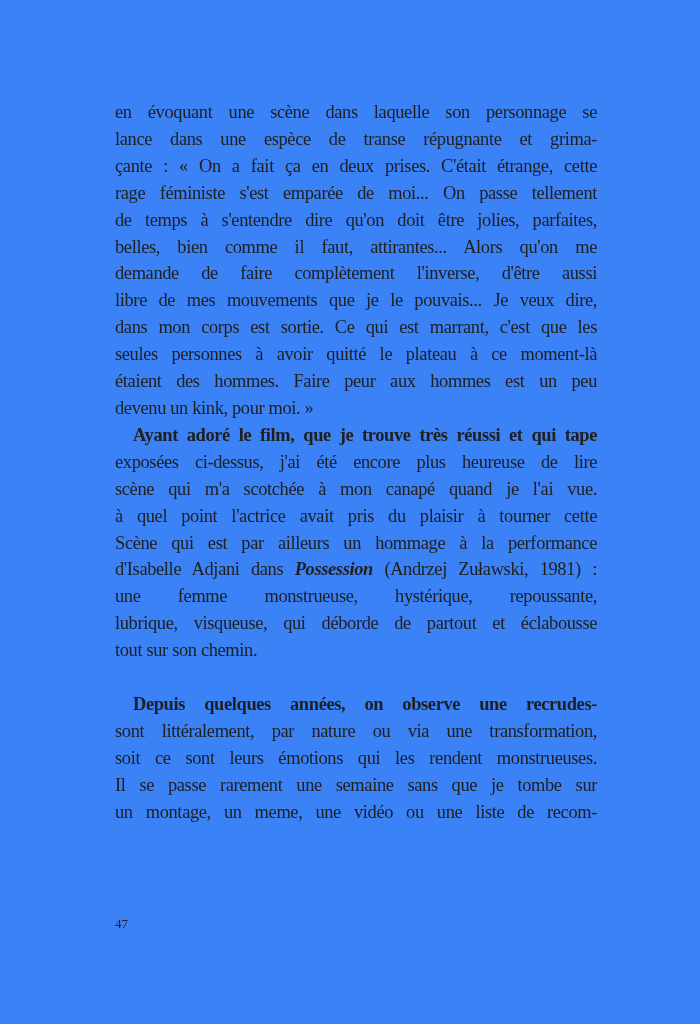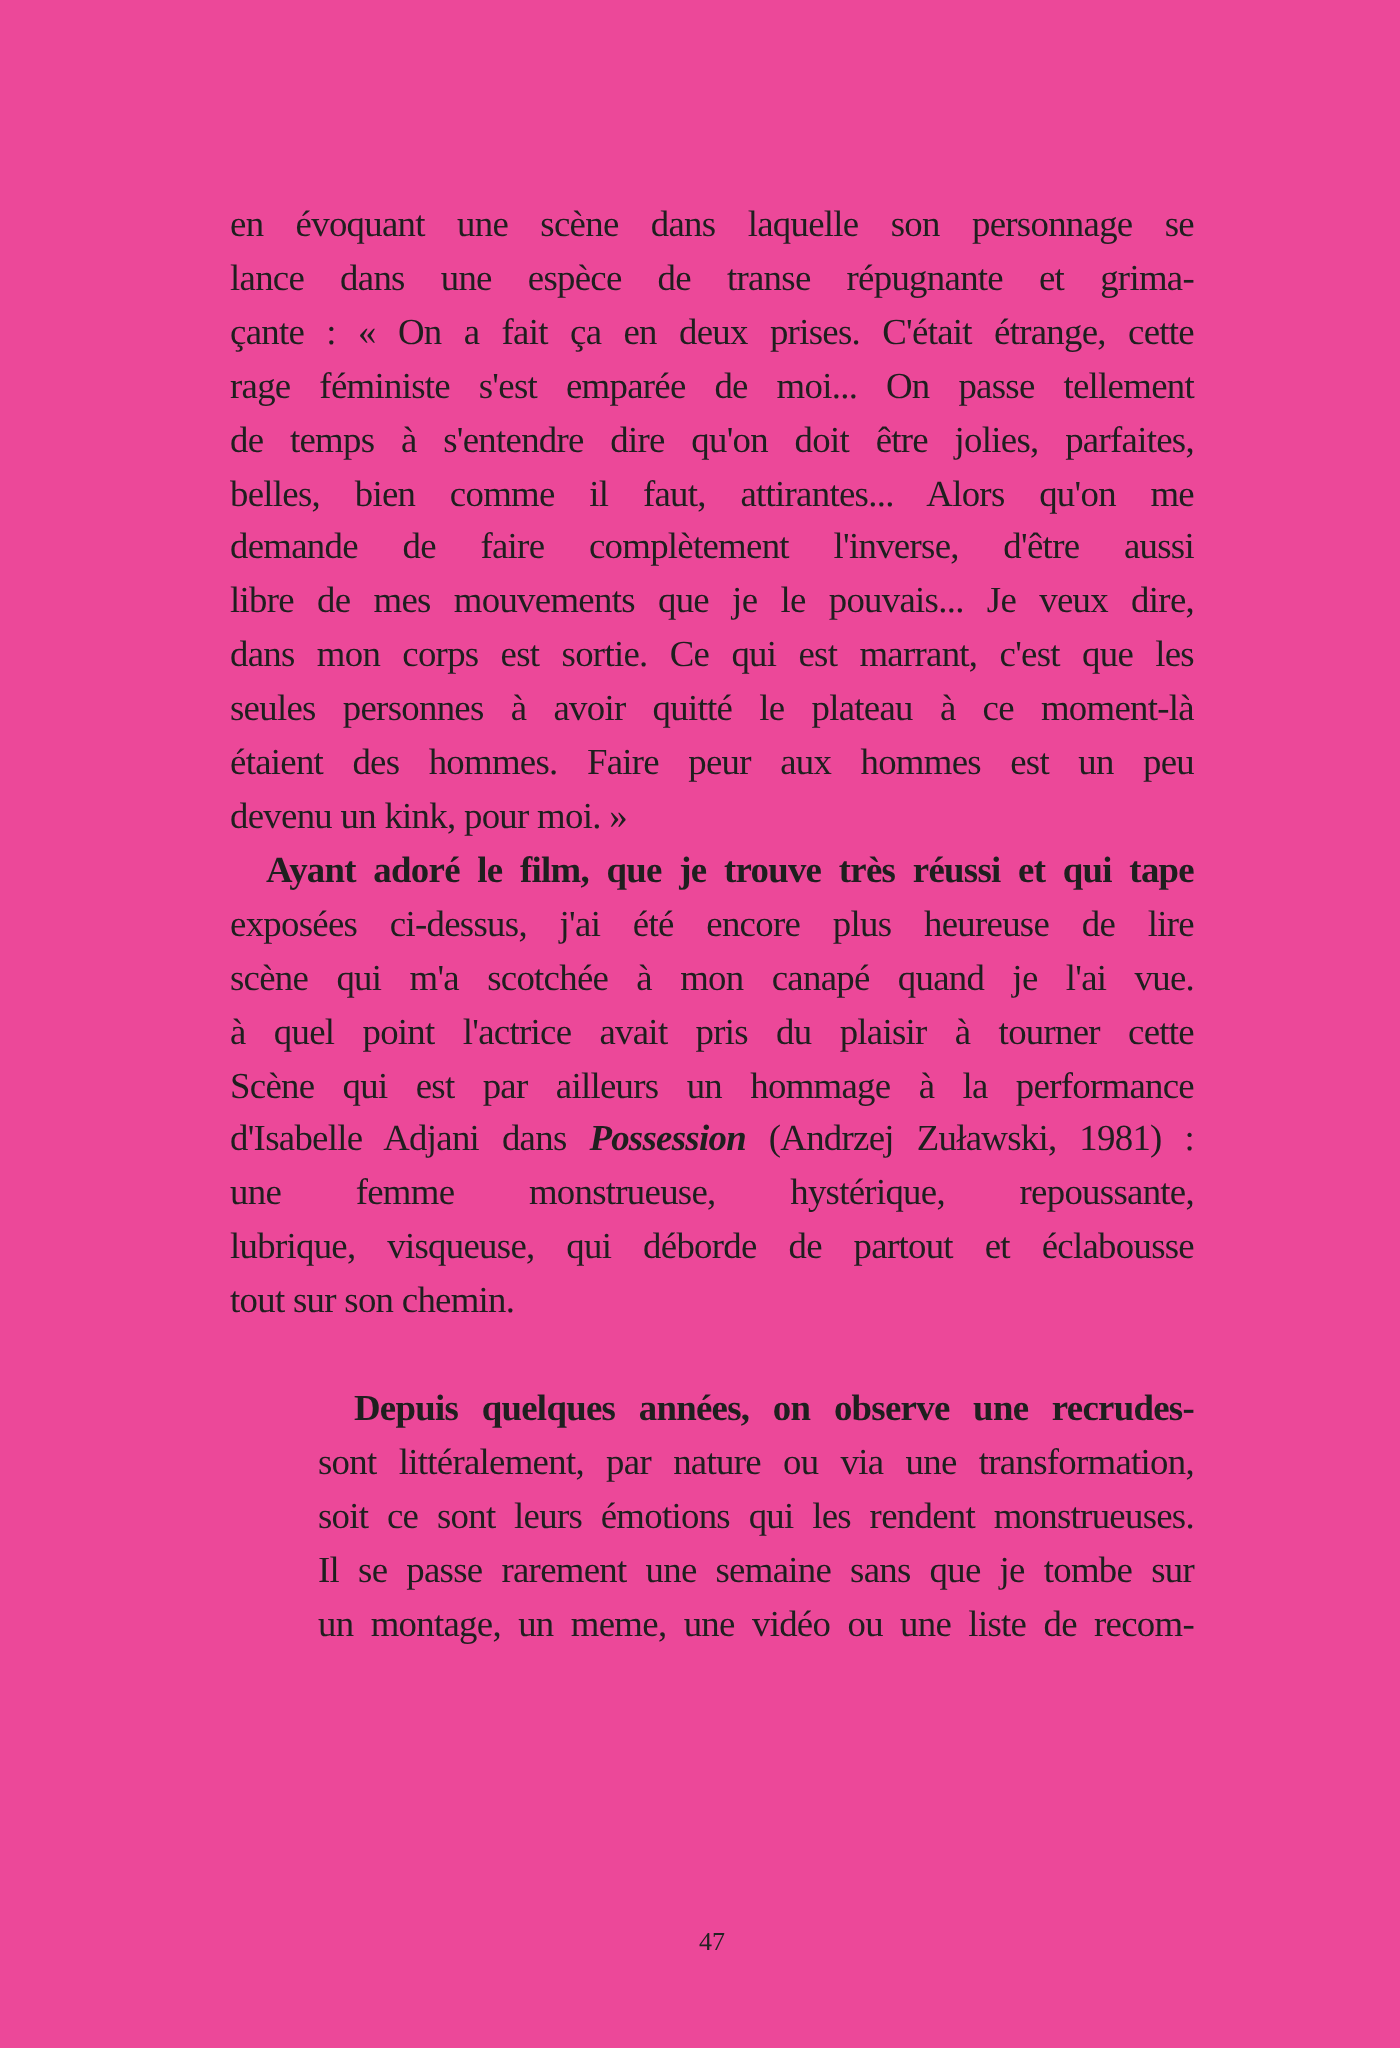--- a/index.html
+++ b/index.html
@@ -19,49 +19,49 @@
   .text-block {
     position: absolute;
     left: 115px;
     top: 99px;
     width: 482px;
     font-size: 18.4px;
     line-height: 26.9px;
     letter-spacing: -0.35px;
   }
   .para { margin: 0; padding: 0; }
-  .para + .para.spaced { margin-top: 26.9px; margin-left: 44px; }
+  .para + .para.spaced { margin-top: 26.9px; }
   .line {
     text-align: justify;
     text-align-last: justify;
     text-justify: inter-word;
   }
   .line.last {
     text-align-last: left;
   }
   .para.indent .line.first {
     text-indent: 18px;
     font-weight: bold;
   }
   .italic { font-style: italic; font-weight: bold; }
   .page-number {
     position: absolute;
     left: 115px;
-    top: 963px;
+    top: 916px;
     width: 482px;
-    text-align: center;
+    text-align: left;
     font-size: 13px;
     line-height: 16px;
     color: #222222;
   }
 </style>
 </head>
 <body>
 
-<div class="page" style="background: #ec4899; color: rgb(31, 31, 31);">
+<div class="page" style="background: #3b82f6; color: rgb(31, 31, 31);">
   <div class="text-block" id="text-block">
       <div class="para">
         <div class="line first">en évoquant une scène dans laquelle son personnage se</div>
         <div class="line">lance dans une espèce de transe répugnante et grima-</div>
         <div class="line">çante : « On a fait ça en deux prises. C'était étrange, cette</div>
         <div class="line">rage féministe s'est emparée de moi... On passe tellement</div>
         <div class="line">de temps à s'entendre dire qu'on doit être jolies, parfaites,</div>
         <div class="line">belles, bien comme il faut, attirantes... Alors qu'on me</div>
         <div class="line">demande de faire complètement l'inverse, d'être aussi</div>
         <div class="line">libre de mes mouvements que je le pouvais... Je veux dire,</div>

